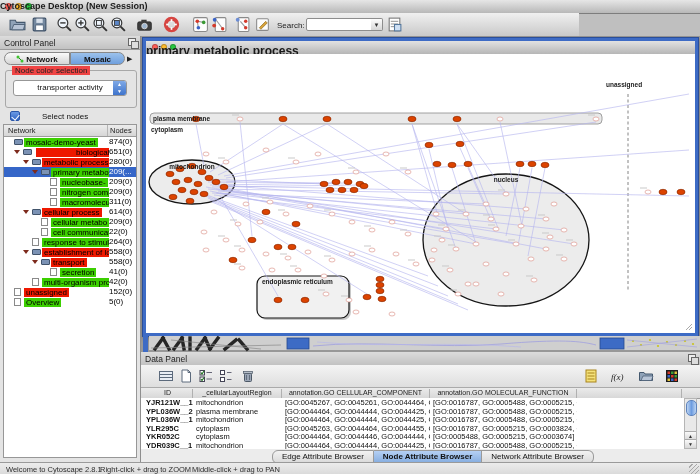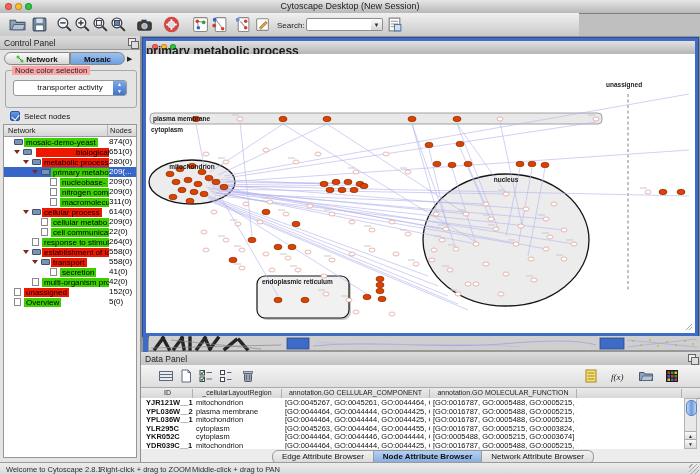--- a/index.html
+++ b/index.html
@@ -2,22 +2,22 @@
 <html><head>
 <meta charset="utf-8">
 <style>
   html,body{margin:0;padding:0;background:#fff;}
   #app{position:relative;width:700px;height:474px;overflow:hidden;
        font-family:"Liberation Sans",sans-serif;background:#bfbfbf;
        -webkit-user-select:none;user-select:none;}
   
   .titlebar{position:absolute;left:0;top:0;width:700px;height:13px;
     background:linear-gradient(#e6e6e6,#b8b8b8);border-bottom:1px solid #7d7d7d;}
-  .titlebar .title{position:absolute;left:0;right:0;top:1px;text-align:center;
-    font-size:9px;font-weight:normal;color:#1c1c1c;}
+  .titlebar .title{position:absolute;left:0;right:0;top:1px;
+    font-size:9px;font-weight:bold;color:#1c1c1c;}
   .light{position:absolute;top:3px;width:7px;height:7px;border-radius:50%;border:1px solid rgba(0,0,0,.25);box-sizing:border-box;}
   .l-red{left:5px;background:#ff5f57;} .l-yel{left:15px;background:#febc2e;} .l-grn{left:25px;background:#28c840;}
   
   .toolbar{position:absolute;left:0;top:13px;width:579px;height:23px;
     background:linear-gradient(#f0f0f0,#c9c9c9);border-bottom:1px solid #8a8a8a;}
   .tbicon{position:absolute;top:3px;width:17px;height:17px;}
   .search-label{position:absolute;left:277px;top:8px;font-size:8px;color:#222;}
   .search-input{position:absolute;left:306px;top:5px;width:60px;height:11px;border:1px solid #8d8d8d;
     border-radius:2px 0 0 2px;background:#fff;font-size:8px;padding:0 2px;}
   .search-drop{position:absolute;left:371px;top:5px;width:12px;height:13px;background:linear-gradient(#fdfdfd,#d6d6d6);
@@ -31,31 +31,31 @@
   .dock-icon{position:absolute;right:4px;top:2px;width:8px;height:8px;border:1px solid #666;box-sizing:border-box;background:#eee;}
   .dock-icon:before{content:"";position:absolute;left:2px;top:2px;width:6px;height:6px;border:1px solid #666;background:#ddd;}
   .cp-tabs{position:absolute;left:4px;top:16px;width:133px;height:14px;}
   .cp-tab{position:absolute;top:0;height:13px;line-height:13px;font-size:8px;font-weight:bold;color:#111;
     text-align:center;border:1px solid #888;box-sizing:border-box;background:linear-gradient(#fafafa,#d5d5d5);}
   .cp-tab.net{left:0;width:66px;border-radius:7px 0 0 7px;}
   .cp-tab.mosaic{left:66px;width:55px;border-radius:0 7px 7px 0;background:linear-gradient(#9cc2ec,#6f9fdd);}
   .cp-tab-arrow{position:absolute;right:0;top:2px;width:10px;height:10px;font-size:7px;color:#222;line-height:10px;}
   .net-glyph{display:inline-block;width:8px;height:8px;vertical-align:-1px;margin-right:2px;}
   .groupbox{position:absolute;left:5px;top:34px;width:130px;height:36px;border:1px solid #a8a8a8;border-radius:3px;}
-  .groupbox .gb-label{position:absolute;left:6px;top:-5px;background:#fca5a5;padding:0 3px;font-size:8px;color:#222;}
+  .groupbox .gb-label{position:absolute;left:6px;top:-5px;background:#ef4444;padding:0 3px;font-size:8px;color:#222;}
   .combo{position:absolute;left:7px;top:9px;width:114px;height:16px;background:#fff;border:1px solid #979797;
     border-radius:3px;box-sizing:border-box;font-size:8px;line-height:14px;text-align:center;color:#111;}
   .combo .stepper{position:absolute;right:0;top:0;width:13px;height:14px;background:linear-gradient(#7fa9e6,#3f74cc);
     border-radius:0 2px 2px 0;color:#fff;font-size:5px;line-height:7px;text-align:center;}
   .checkrow{position:absolute;left:10px;top:75px;height:12px;font-size:8px;color:#111;}
   .checkbox{position:absolute;left:0;top:0;width:10px;height:10px;border-radius:2px;
     background:linear-gradient(#6b9ae4,#2e63c4);border:1px solid #2a56a8;box-sizing:border-box;}
   .checkbox:before{content:"";position:absolute;left:2px;top:1px;width:4px;height:6px;
     border:solid #fff;border-width:0 1.5px 1.5px 0;transform:rotate(40deg);}
-  .checklabel{margin-left:14px;line-height:11px;text-align:center;}
+  .checklabel{margin-left:32px;line-height:11px;text-align:center;}
   .tree-panel{position:absolute;left:3px;top:88px;right:3px;bottom:4px;background:#fff;border:1px solid #979797;overflow:hidden;}
   .tree-head{position:relative;height:11px;background:linear-gradient(#ececec,#d6d6d6);border-bottom:1px solid #9c9c9c;font-size:7.5px;color:#222;}
   .tree-head .h1{position:absolute;left:4px;top:1px;}
   .tree-head .h2{position:absolute;left:106px;top:1px;}
   .tree-head .hd{position:absolute;left:103px;top:0;bottom:0;width:1px;background:#b5b5b5;}
   .trow{position:relative;height:10px;background:#fff;font-size:8px;overflow:hidden;}
   .trow.sel{background:#3566c8;}
   .exp{position:absolute;top:3px;width:0;height:0;border-left:3px solid transparent;border-right:3px solid transparent;border-top:4px solid #7d2a1c;}
   .fold{position:absolute;top:1.5px;width:9px;height:6px;background:#7b92b4;border:1px solid #41536b;border-radius:1px;box-sizing:border-box;}
   .file{position:absolute;top:0.5px;width:7px;height:8px;background:#fff;border:1px solid #8a8a8a;box-sizing:border-box;}

